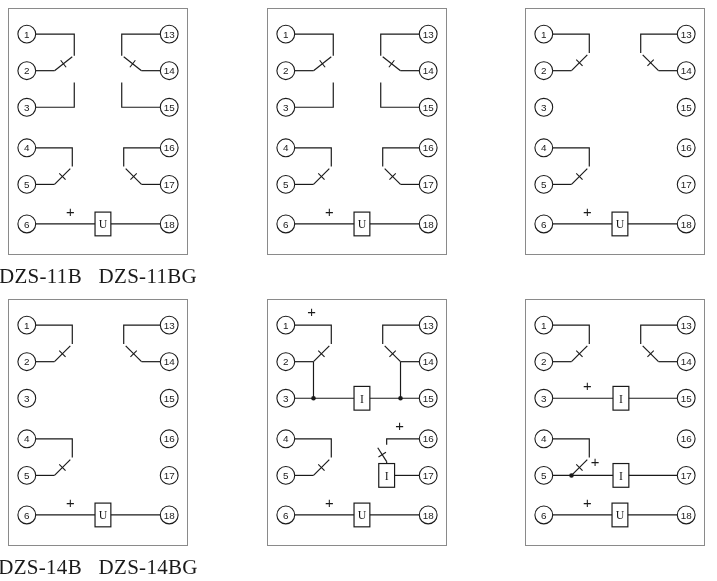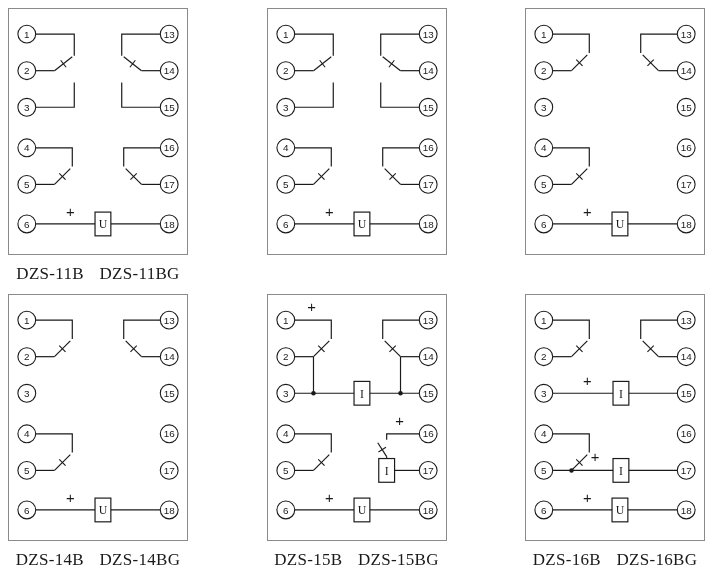--- a/index.html
+++ b/index.html
@@ -19,21 +19,21 @@
   .cell { margin: 0; display: flex; flex-direction: column; align-items: center; }
   svg.diagram {
     width: 180px; height: 247px;
     border: 1px solid #8a8a8a;
     background: #ffffff;
     box-sizing: border-box;
     display: block;
   }
   .caption {
     margin-top: 9px;
-    font-size: 17px;
+    font-size: 21px;
     letter-spacing: 0.3px;
     white-space: nowrap;
   }
   .caption .model + .model { margin-left: 11px; }
 </style>
 </head>
 <body>
 
 <div class="grid" id="grid">
   <figure class="cell">
@@ -288,24 +288,20 @@
         <text x="162" y="143.6" text-anchor="middle" font-size="10" fill="#1a1a1a" font-family="&quot;Liberation Sans&quot;, sans-serif">16</text>
         <circle cx="18" cy="177" r="9" fill="#ffffff" stroke="#1a1a1a" stroke-width="1.1"></circle>
         <text x="18" y="180.6" text-anchor="middle" font-size="10" fill="#1a1a1a" font-family="&quot;Liberation Sans&quot;, sans-serif">5</text>
         <circle cx="162" cy="177" r="9" fill="#ffffff" stroke="#1a1a1a" stroke-width="1.1"></circle>
         <text x="162" y="180.6" text-anchor="middle" font-size="10" fill="#1a1a1a" font-family="&quot;Liberation Sans&quot;, sans-serif">17</text>
         <circle cx="18" cy="217" r="9" fill="#ffffff" stroke="#1a1a1a" stroke-width="1.1"></circle>
         <text x="18" y="220.6" text-anchor="middle" font-size="10" fill="#1a1a1a" font-family="&quot;Liberation Sans&quot;, sans-serif">6</text>
         <circle cx="162" cy="217" r="9" fill="#ffffff" stroke="#1a1a1a" stroke-width="1.1"></circle>
         <text x="162" y="220.6" text-anchor="middle" font-size="10" fill="#1a1a1a" font-family="&quot;Liberation Sans&quot;, sans-serif">18</text>
       </svg>
-    <figcaption class="caption">
-      <span class="model">DZS-15B</span>
-      <span class="model">DZS-15BG</span>
-    </figcaption>
   </figure>
 
   <figure class="cell">
     <svg class="diagram" xmlns="http://www.w3.org/2000/svg" viewBox="0 0 180 247">
         <polyline points="27,25 64,25 64,44" fill="none" stroke="#1a1a1a" stroke-width="1.2"></polyline>
         <polyline points="27,62 46,62" fill="none" stroke="#1a1a1a" stroke-width="1.2"></polyline>
         <line x1="46" y1="62" x2="62" y2="46" stroke="#1a1a1a" stroke-width="1.2"></line>
         <line x1="50.81801948466054" y1="50.81801948466054" x2="57.18198051533946" y2="57.18198051533946" stroke="#1a1a1a" stroke-width="1.1"></line>
         <polyline points="153,25 116,25 116,44" fill="none" stroke="#1a1a1a" stroke-width="1.2"></polyline>
         <polyline points="153,62 134,62" fill="none" stroke="#1a1a1a" stroke-width="1.2"></polyline>
@@ -345,18 +341,14 @@
         <text x="162" y="143.6" text-anchor="middle" font-size="10" fill="#1a1a1a" font-family="&quot;Liberation Sans&quot;, sans-serif">16</text>
         <circle cx="18" cy="177" r="9" fill="#ffffff" stroke="#1a1a1a" stroke-width="1.1"></circle>
         <text x="18" y="180.6" text-anchor="middle" font-size="10" fill="#1a1a1a" font-family="&quot;Liberation Sans&quot;, sans-serif">5</text>
         <circle cx="162" cy="177" r="9" fill="#ffffff" stroke="#1a1a1a" stroke-width="1.1"></circle>
         <text x="162" y="180.6" text-anchor="middle" font-size="10" fill="#1a1a1a" font-family="&quot;Liberation Sans&quot;, sans-serif">17</text>
         <circle cx="18" cy="217" r="9" fill="#ffffff" stroke="#1a1a1a" stroke-width="1.1"></circle>
         <text x="18" y="220.6" text-anchor="middle" font-size="10" fill="#1a1a1a" font-family="&quot;Liberation Sans&quot;, sans-serif">6</text>
         <circle cx="162" cy="217" r="9" fill="#ffffff" stroke="#1a1a1a" stroke-width="1.1"></circle>
         <text x="162" y="220.6" text-anchor="middle" font-size="10" fill="#1a1a1a" font-family="&quot;Liberation Sans&quot;, sans-serif">18</text>
       </svg>
-    <figcaption class="caption">
-      <span class="model">DZS-16B</span>
-      <span class="model">DZS-16BG</span>
-    </figcaption>
   </figure>
 </div>
 
 </body></html>

